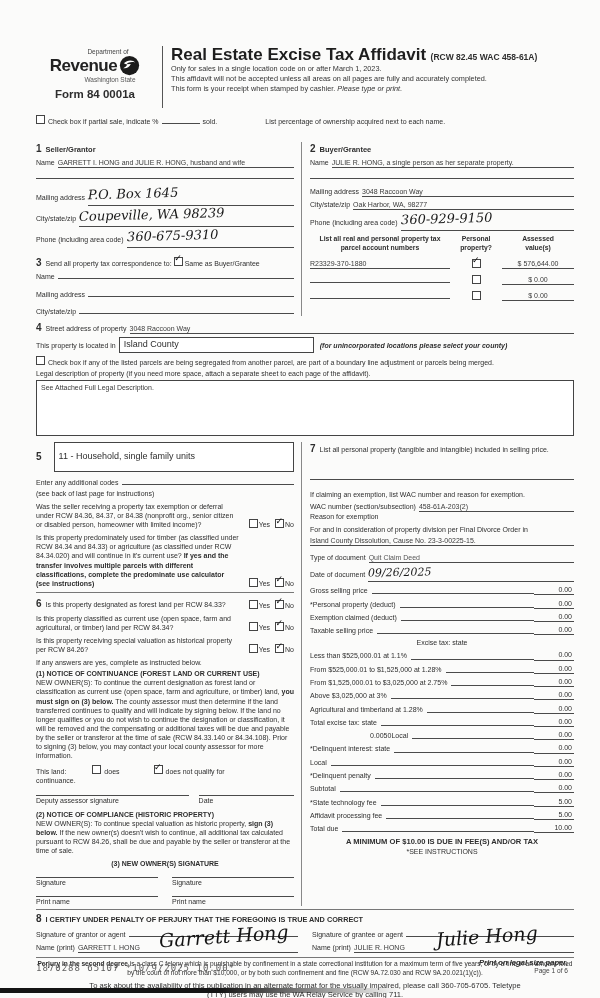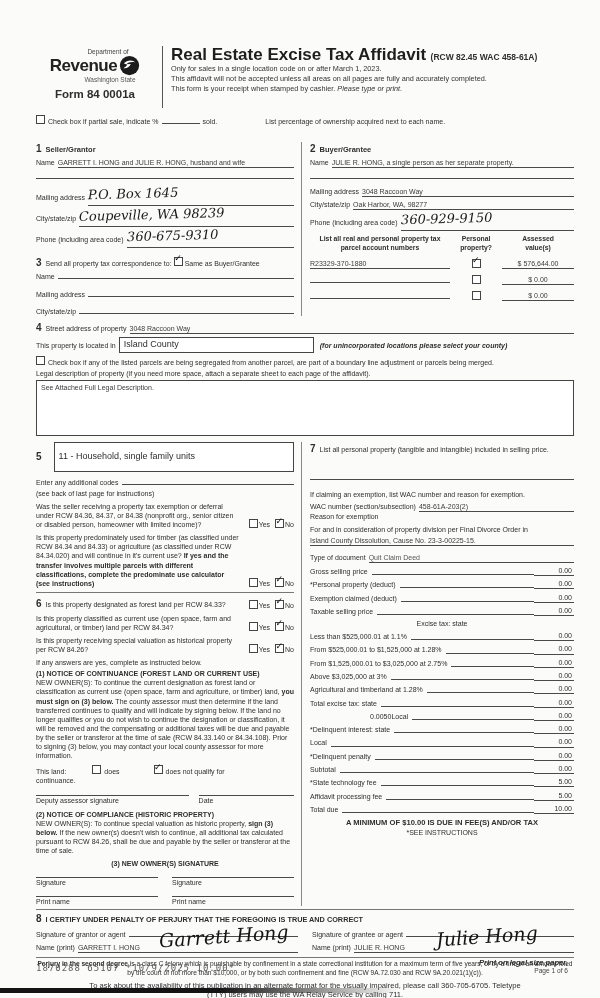--- a/index.html
+++ b/index.html
@@ -320,20 +320,24 @@
               <span class="lab">WAC number (section/subsection)</span>
               <span class="fill grow"><span class="typed">458-61A-203(2)</span></span>
             </div>
         <div>Reason for exemption</div>
         <div style="margin-top:4px;">For and in consideration of property division per Final Divorce Order in</div>
         <div class="fill" style="width:100%;margin-top:1px;"><span class="typed">Island County Dissolution, Cause No. 23-3-00225-15.</span></div>
         <div class="fieldrow" style="margin-top:7px;">
               <span class="lab">Type of document</span>
               <span class="fill grow"><span class="typed" style="color:#555;">Quit Claim Deed</span></span>
             </div>
+        <div class="fieldrow" style="margin-top:4px;">
+              <span class="lab">Date of document</span>
+              <span class="fill grow"><span class="hand hand-md">09/26/2025</span></span>
+            </div>
       </div>
 
       <div>
         <div class="taxrow">
               <span class="taxlab">Gross selling price</span>
               <span class="taxline"></span>
               <span class="taxval">0.00</span>
             </div>
         <div class="taxrow">
               <span class="taxlab">*Personal property (deduct)</span>

